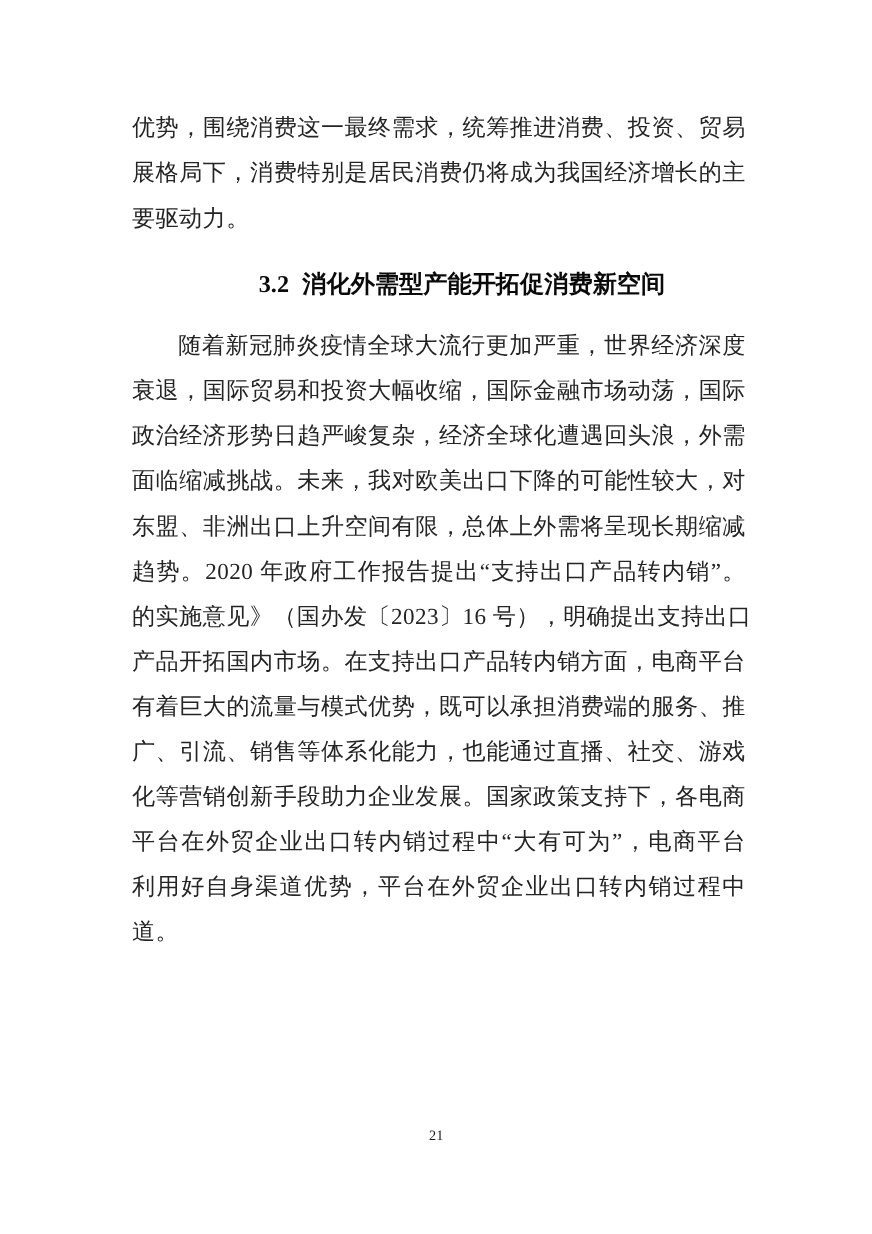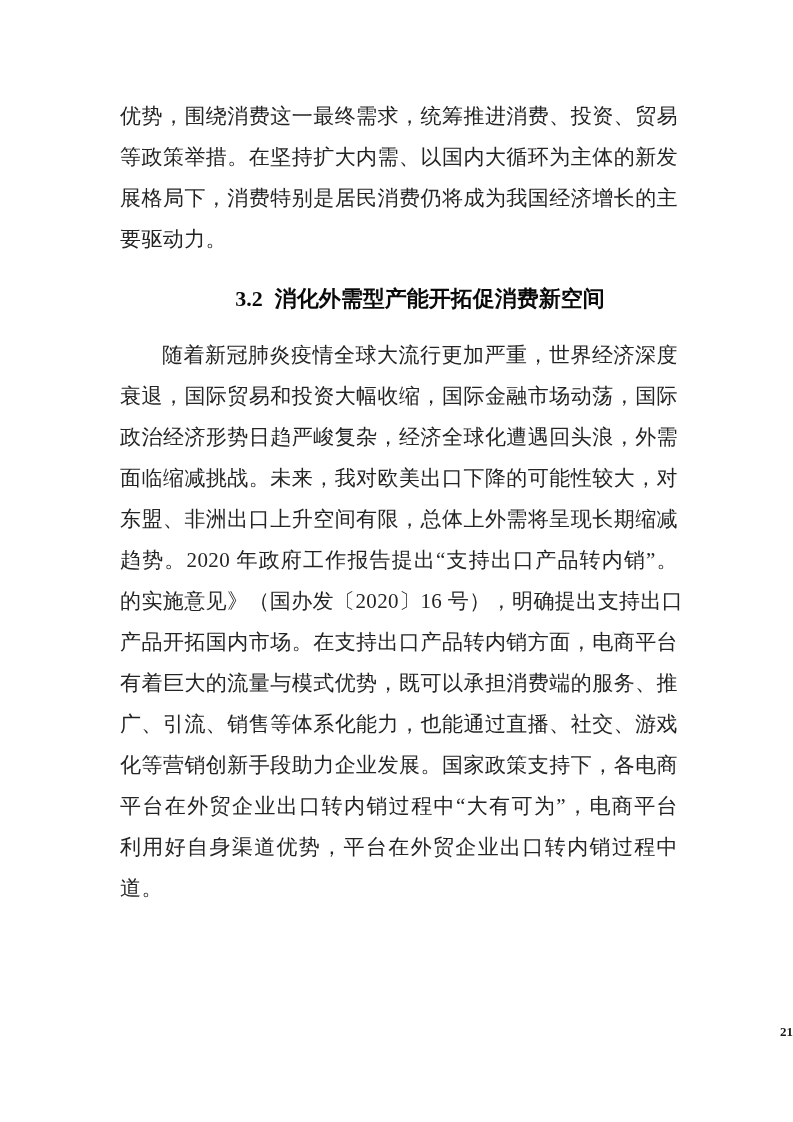--- a/index.html
+++ b/index.html
@@ -54,52 +54,51 @@
     text-align: center;
   }
   .heading .section-title {
     margin-left: 12px;
   }
   .page-number {
     position: absolute;
     left: 0;
     right: 0;
     top: 1024px;
-    text-align: right;
+    text-align: center;
     font-size: 13px;
-    font-weight: bold;
+    font-weight: normal;
     color: #1a1a1a;
     font-family: "Liberation Serif", "DejaVu Serif", serif;
   }
 </style>
 </head>
 <body>
 
 <div class="page">
   <div class="content">
 
     <div class="para">
         <div class="line">优势，围绕消费这一最终需求，统筹推进消费、投资、贸易</div>
-        <div class="line">等政策举措。在坚持扩大内需、以国内大循环为主体的新发</div>
         <div class="line">展格局下，消费特别是居民消费仍将成为我国经济增长的主</div>
         <div class="line">要驱动力。</div>
       </div>
 
     <h2 class="heading">
       <span class="section-number">3.2</span><span class="section-title">消化外需型产能开拓促消费新空间</span>
     </h2>
 
     <div class="para indent-first">
         <div class="line">随着新冠肺炎疫情全球大流行更加严重，世界经济深度</div>
         <div class="line">衰退，国际贸易和投资大幅收缩，国际金融市场动荡，国际</div>
         <div class="line">政治经济形势日趋严峻复杂，经济全球化遭遇回头浪，外需</div>
         <div class="line">面临缩减挑战。未来，我对欧美出口下降的可能性较大，对</div>
         <div class="line">东盟、非洲出口上升空间有限，总体上外需将呈现长期缩减</div>
         <div class="line">趋势。2020 年政府工作报告提出“支持出口产品转内销”。</div>
-        <div class="line">的实施意见》（国办发〔2020〕16 号），明确提出支持出口</div>
+        <div class="line">的实施意见》（国办发〔2023〕16 号），明确提出支持出口</div>
         <div class="line">产品开拓国内市场。在支持出口产品转内销方面，电商平台</div>
         <div class="line">有着巨大的流量与模式优势，既可以承担消费端的服务、推</div>
         <div class="line">广、引流、销售等体系化能力，也能通过直播、社交、游戏</div>
         <div class="line">化等营销创新手段助力企业发展。国家政策支持下，各电商</div>
         <div class="line">平台在外贸企业出口转内销过程中“大有可为”，电商平台</div>
         <div class="line">利用好自身渠道优势，平台在外贸企业出口转内销过程中</div>
         <div class="line">道。</div>
       </div>
 
   </div>

